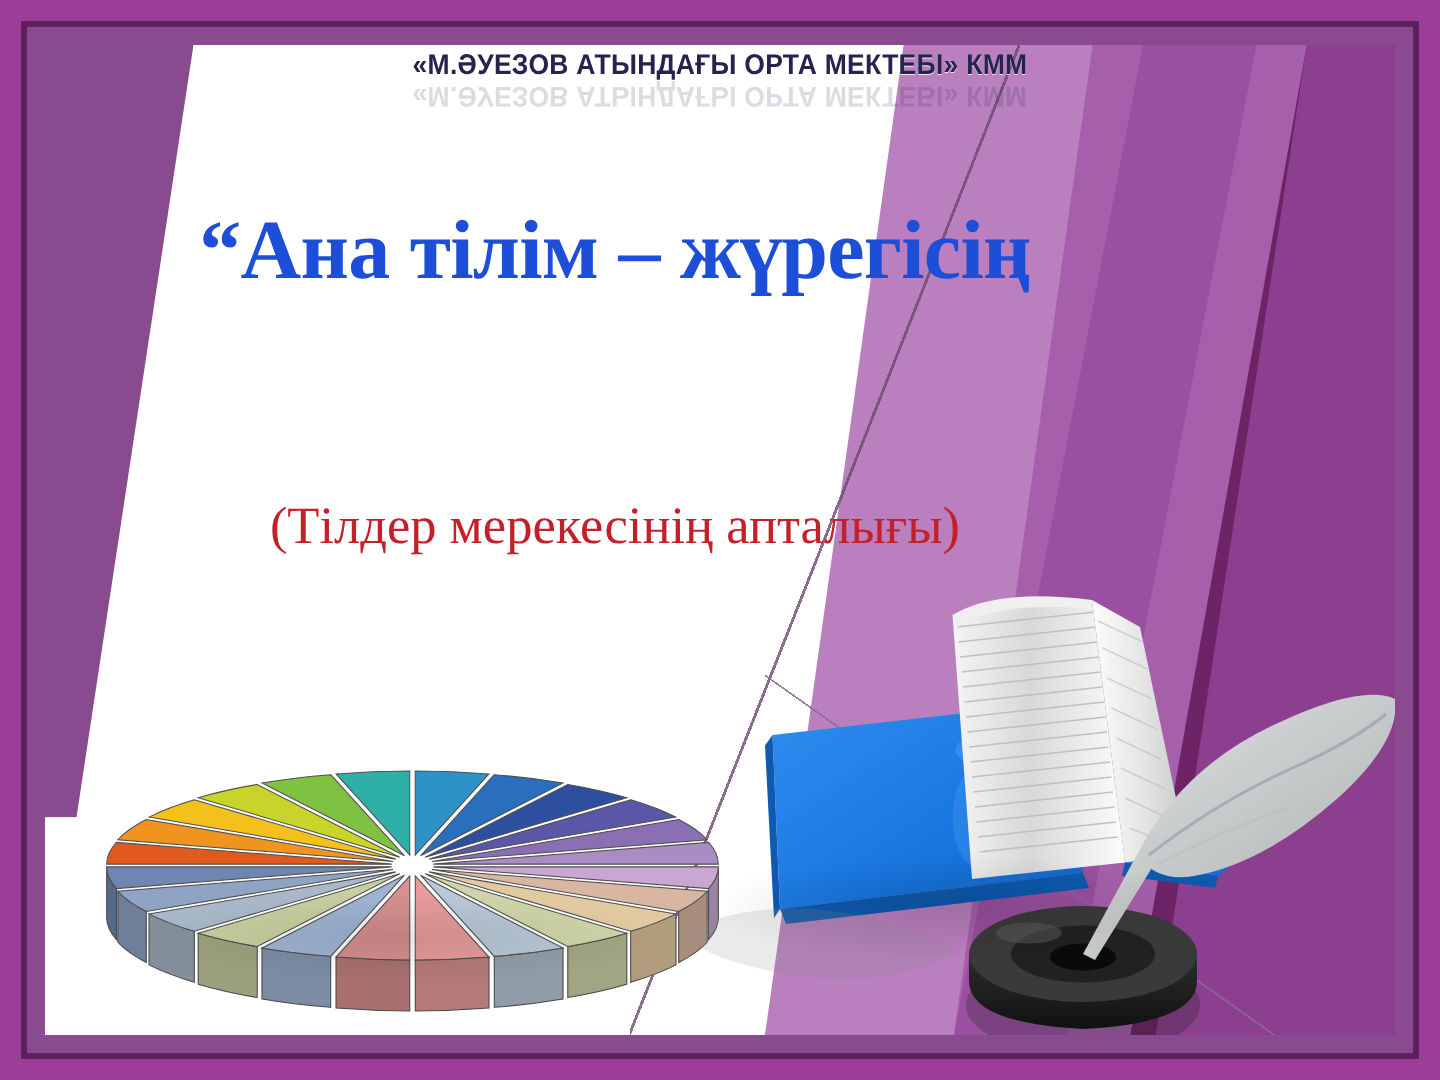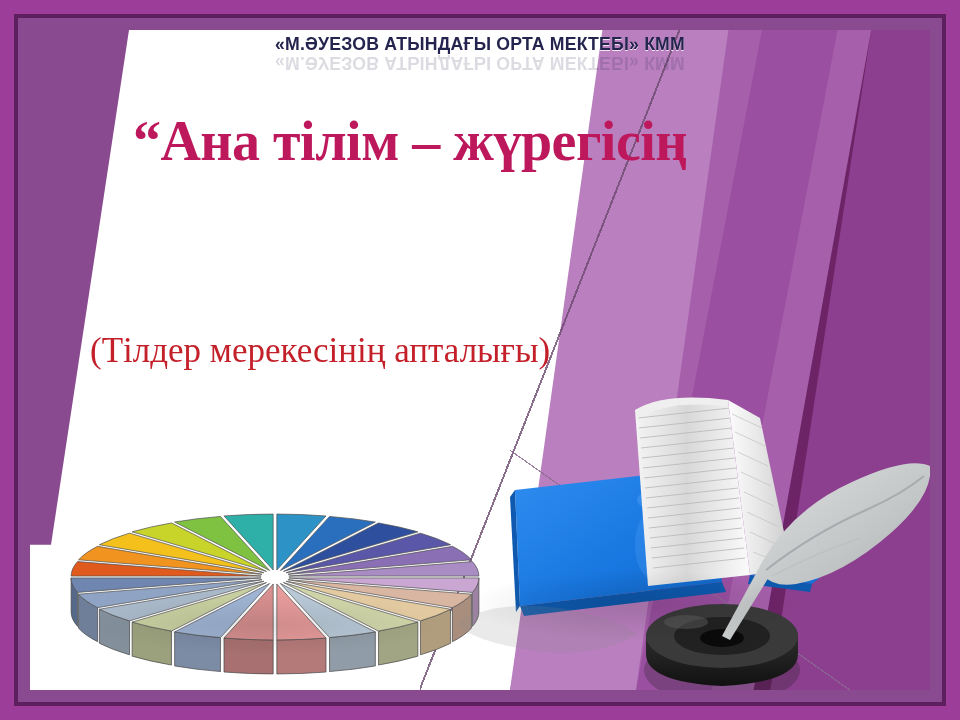--- a/index.html
+++ b/index.html
@@ -70,30 +70,31 @@
     position:absolute;left:0;right:0;top:22px;
     text-align:center;
     font-family:"Liberation Sans",sans-serif;
     font-weight:bold;font-size:19px;letter-spacing:.2px;
     color:#24244e;transform:scaleX(.93) scaleY(-1);
     white-space:nowrap;opacity:.16;pointer-events:none;
   }
 
   
   .title{
-    position:absolute;left:60px;width:640px;top:78px;
-    text-align:center;
-    color:#be185d;
+    position:absolute;left:60px;width:640px;top:104px;
+    text-align:center;
+    color:#1d4ed8;
     font-weight:bold;
     font-size:56px;
     line-height:1.18;
     letter-spacing:-.5px;
   }
   .subtitle{
     position:absolute;left:60px;width:640px;top:300px;
+    text-align:center;
     color:#c4202a;
     font-size:35px;
     line-height:1.2;
   }
 
   
   .pie-wrap{position:absolute;left:35px;top:455px;width:420px;height:190px;}
   .pie-shadow{
     position:absolute;left:20px;top:110px;width:360px;height:60px;
     background:radial-gradient(ellipse at center, rgba(0,0,0,.10), rgba(0,0,0,0) 70%);

